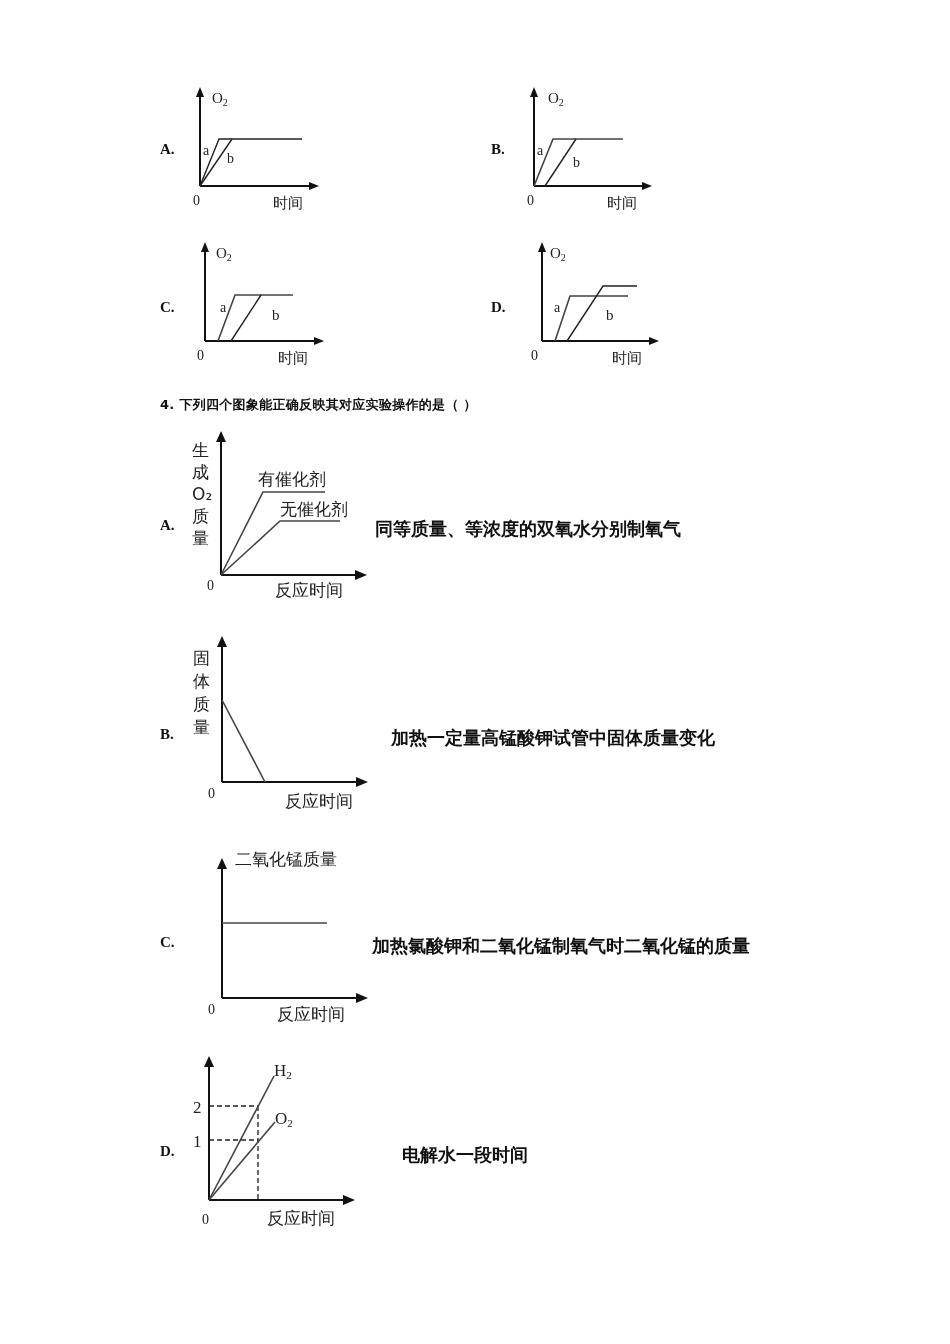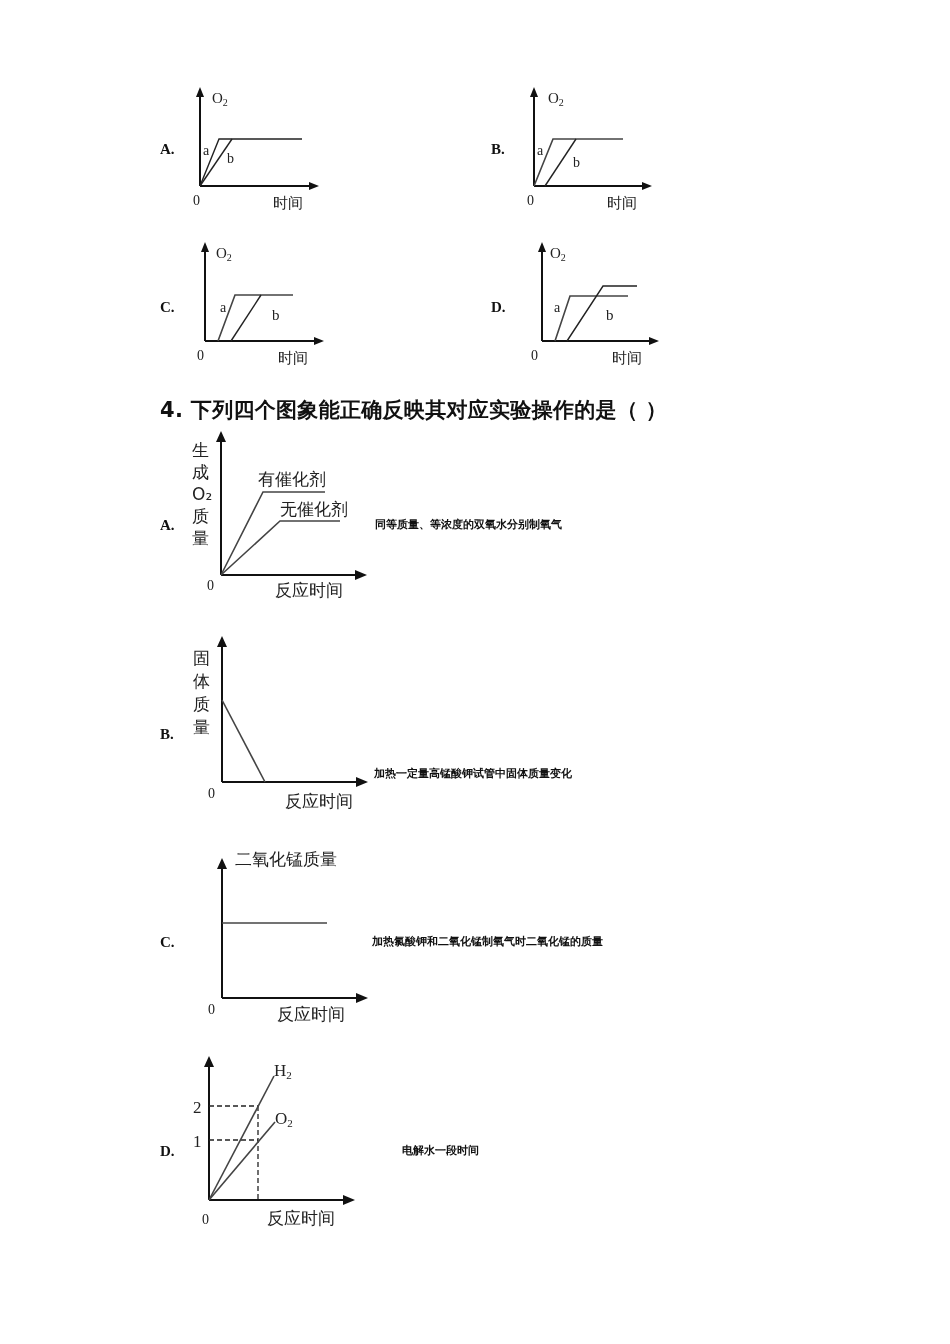--- a/index.html
+++ b/index.html
@@ -1,21 +1,21 @@
 <!DOCTYPE html>
 <html><head>
 <meta charset="utf-8">
 <style>
   html, body { margin: 0; padding: 0; background: #ffffff; }
   body { width: 950px; height: 1344px; position: relative; overflow: hidden;
          font-family: "DejaVu Serif", "Liberation Serif", serif; color: #111; }
   .abs { position: absolute; }
   .opt-letter { font-family: "Liberation Serif", "DejaVu Serif", serif; font-weight: bold; font-size: 15px; }
-  .question { font-family: "DejaVu Sans", "Liberation Sans", sans-serif; font-weight: bold; font-size: 21px; letter-spacing: 0.3px; }
-  .desc { font-family: "DejaVu Sans", "Liberation Sans", sans-serif; font-weight: bold; font-size: 11px; }
+  .question { font-family: "DejaVu Sans", "Liberation Sans", sans-serif; font-weight: bold; font-size: 13px; letter-spacing: 0.3px; }
+  .desc { font-family: "DejaVu Sans", "Liberation Sans", sans-serif; font-weight: bold; font-size: 18px; }
   svg { position: absolute; overflow: visible; }
   svg text { font-family: "DejaVu Sans", "Liberation Sans", sans-serif; fill: #222; }
   .serif-t { font-family: "Liberation Serif", "DejaVu Serif", serif !important; }
   .ax { stroke: #111; stroke-width: 2; fill: none; }
   .ln { stroke: #222; stroke-width: 1.4; fill: none; }
   .ln2 { stroke: #444; stroke-width: 1.6; fill: none; }
   .dash { stroke: #222; stroke-width: 1.3; stroke-dasharray: 5 3; fill: none; }
 </style>
 </head>
 <body>
@@ -116,21 +116,21 @@
   <polyline class="ln2" points="37,68 80,150"></polyline>
   <g font-size="17">
     <text x="8" y="32">固</text>
     <text x="8" y="55">体</text>
     <text x="8" y="78">质</text>
     <text x="8" y="101">量</text>
   </g>
   <text class="serif-t" x="23" y="166" font-size="14" fill="#555">0</text>
   <text x="100" y="175" font-size="17">反应时间</text>
 </svg>
-<div class="abs desc" style="left:374px;top:726px;margin-top:40px;">加热一定量高锰酸钾试管中固体质量变化</div>
+<div class="abs desc" style="left:391px;top:726px;">加热一定量高锰酸钾试管中固体质量变化</div>
 
 <div class="abs opt-letter" style="left:160px;top:934px;">C.</div>
 <svg style="left:185px;top:838px;" width="200" height="190">
   <line class="ax" x1="37" y1="160" x2="37" y2="30"></line>
   <polygon points="37,20 32,31 42,31" fill="#111"></polygon>
   <line class="ax" x1="37" y1="160" x2="173" y2="160"></line>
   <polygon points="183,160 171,155 171,165" fill="#111"></polygon>
   <line class="ln2" x1="37" y1="85" x2="142" y2="85"></line>
   <text x="50" y="27" font-size="17">二氧化锰质量</text>
   <text class="serif-t" x="23" y="176" font-size="14" fill="#555">0</text>

